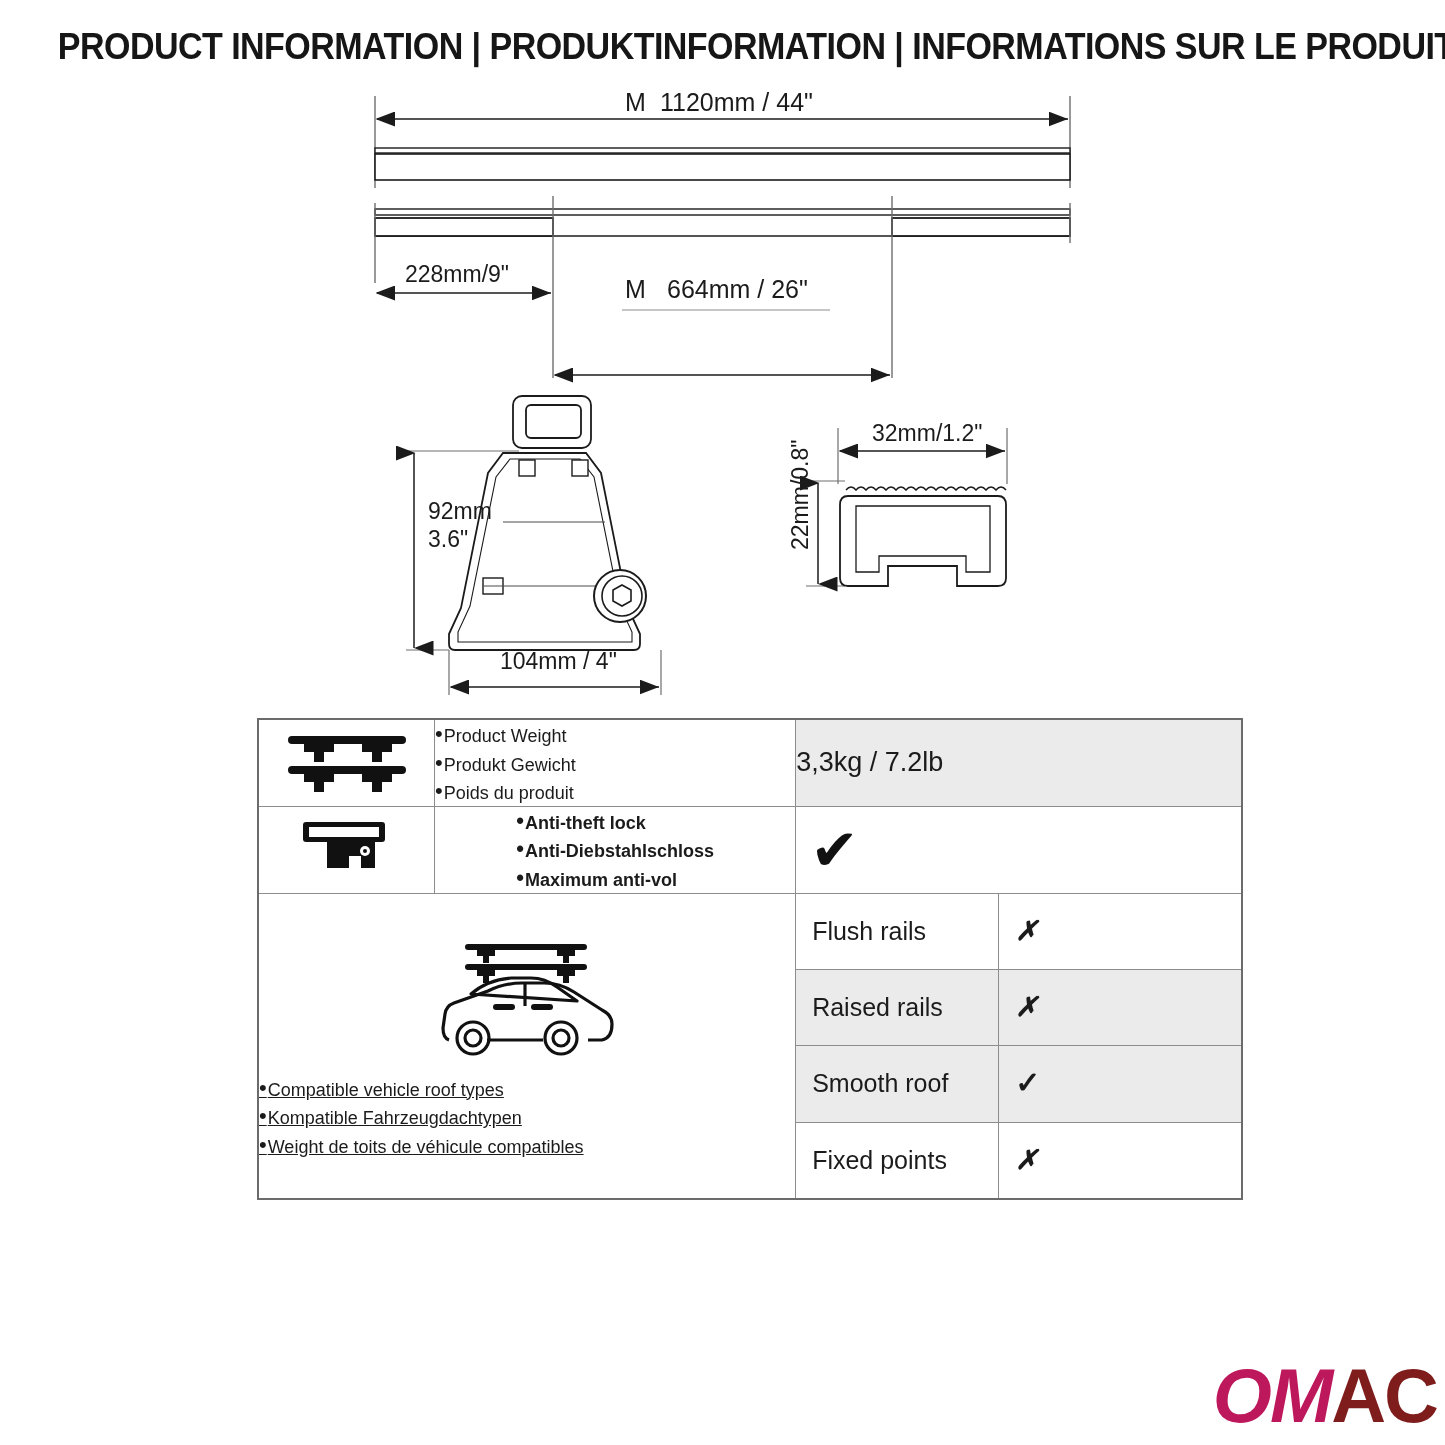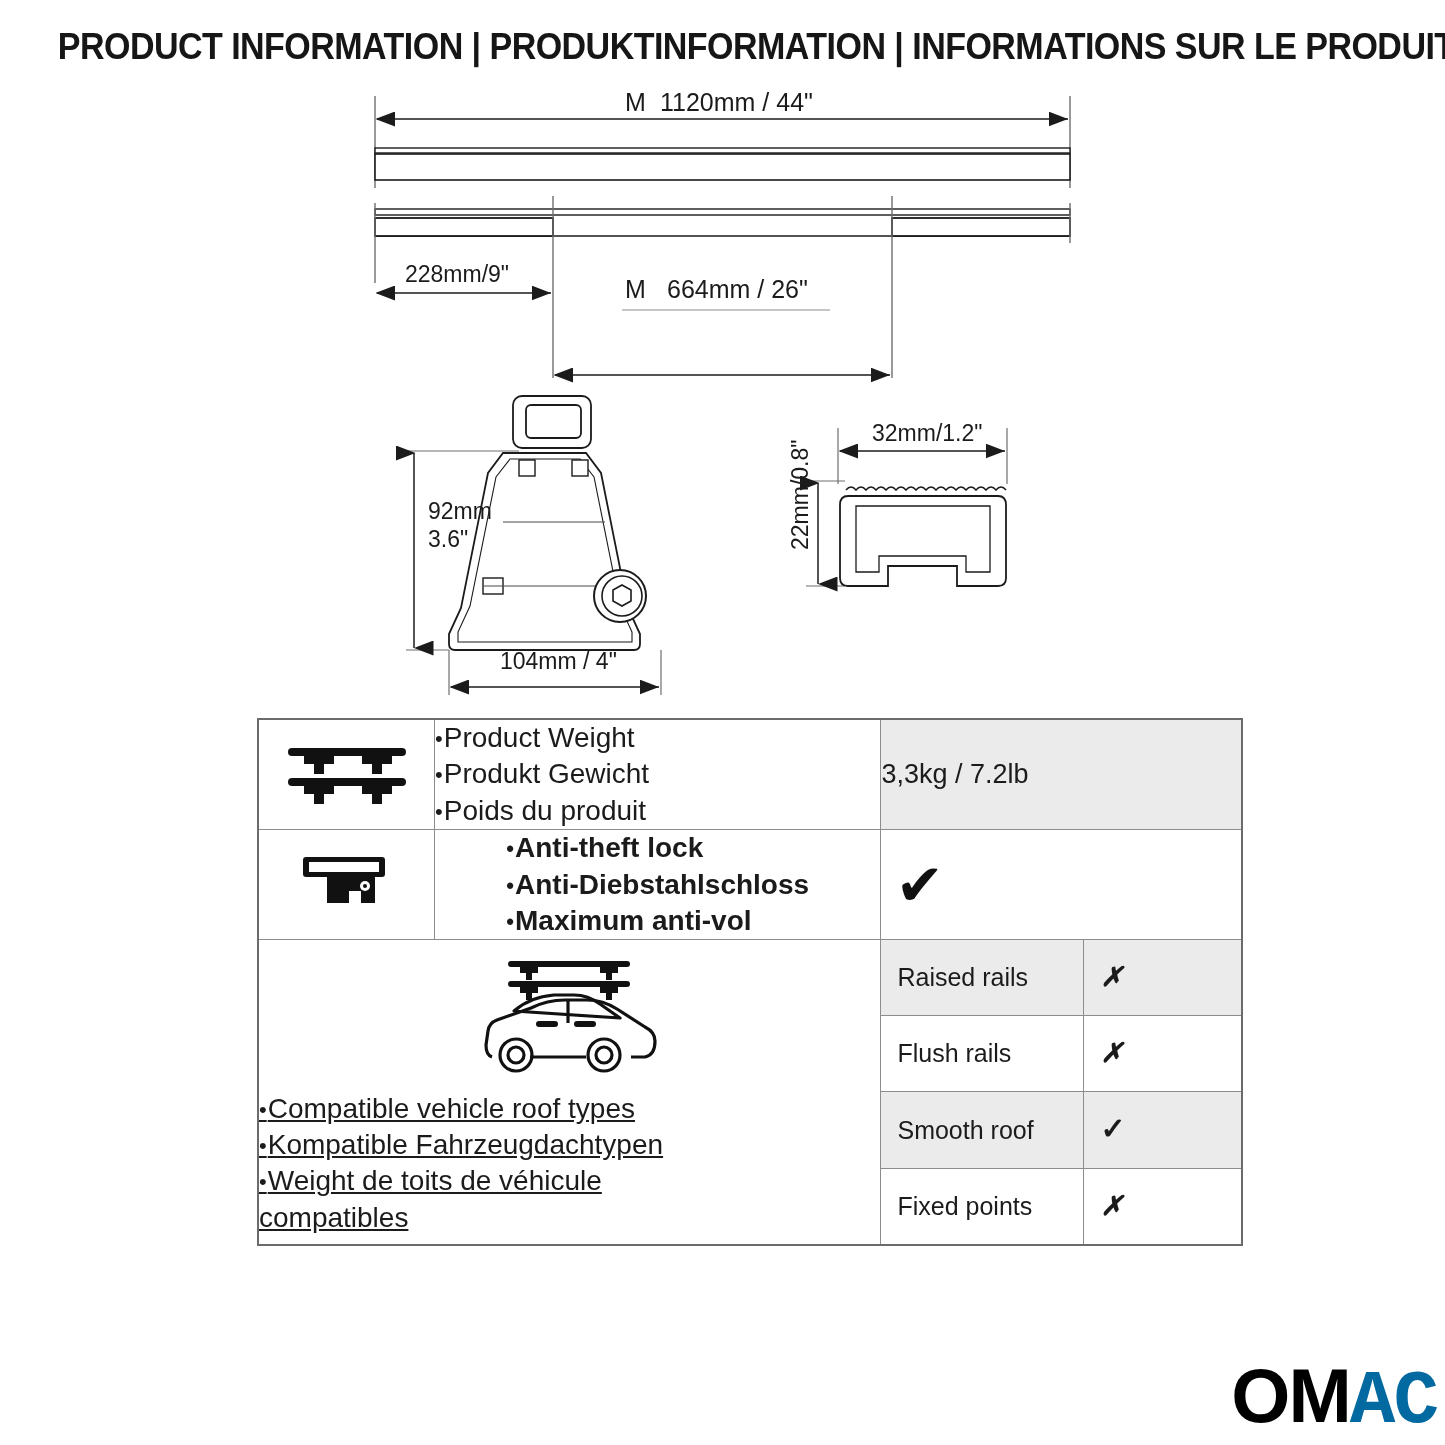--- a/index.html
+++ b/index.html
@@ -80,21 +80,21 @@
   .cell-value {
     padding: 10px 0 10px 20px;
     font-size: 27px;
     color: #1b1b1b;
     white-space: nowrap;
     margin-top: 44px;
   }
   .shaded { background: #ebebeb; }
 
   .bullet-list {
-    font-size: 28px;
+    font-size: 18px;
     line-height: 1.30;
     color: #1b1b1b;
     white-space: nowrap;
   }
   .bullet-list div::before {
     content: "\2022";
     margin-right: 1px;
     font-size: 22px;
     vertical-align: 1px;
   }
@@ -149,22 +149,22 @@
     right: 8px;
     bottom: 10px;
     height: 78px;
     line-height: 78px;
     font-family: "Liberation Sans", sans-serif;
     font-weight: bold;
     font-size: 76px;
     letter-spacing: -2px;
     white-space: nowrap;
   }
-  .logo .om { color: #000000; }
-  .logo .ac { color: #0369a1; font-family: Liberation Mono, monospace; }
+  .logo .om { color: #be185d; font-style: italic; }
+  .logo .ac { color: #7f1d1d; }
 </style>
 </head>
 <body>
 
 <div class="page-title">PRODUCT INFORMATION | PRODUKTINFORMATION | INFORMATIONS SUR LE PRODUIT</div>
 
 <div class="drawing">
 <svg width="1445" height="630" viewBox="0 0 1445 630" xmlns="http://www.w3.org/2000/svg">
   <defs>
     <marker id="arrL" markerWidth="14" markerHeight="10" refX="1" refY="5" orient="auto">
@@ -371,28 +371,28 @@
       <div class="bullet-list" style="padding-top:8px;text-decoration:underline;">
         <div>Compatible vehicle roof types</div>
         <div>Kompatible Fahrzeugdachtypen</div>
         <div style="white-space:normal;max-width:380px;">Weight de toits de véhicule compatibles</div>
       </div>
     </td>
     <td colspan="2" class="no-pad">
       <table class="roof-table">
         <tbody>
               <tr>
-          <td class="rt-name shaded">Raised rails</td>
-          <td class="rt-mark shaded">
+          <td class="rt-name">Flush rails</td>
+          <td class="rt-mark">
             <span class="mark-x">✗</span>
           </td>
         </tr>
         <tr>
-          <td class="rt-name">Flush rails</td>
-          <td class="rt-mark">
+          <td class="rt-name shaded">Raised rails</td>
+          <td class="rt-mark shaded">
             <span class="mark-x">✗</span>
           </td>
         </tr>
         <tr>
           <td class="rt-name shaded">Smooth roof</td>
           <td class="rt-mark shaded">
             <span class="mark-check">✓</span>
           </td>
         </tr>
         <tr>

